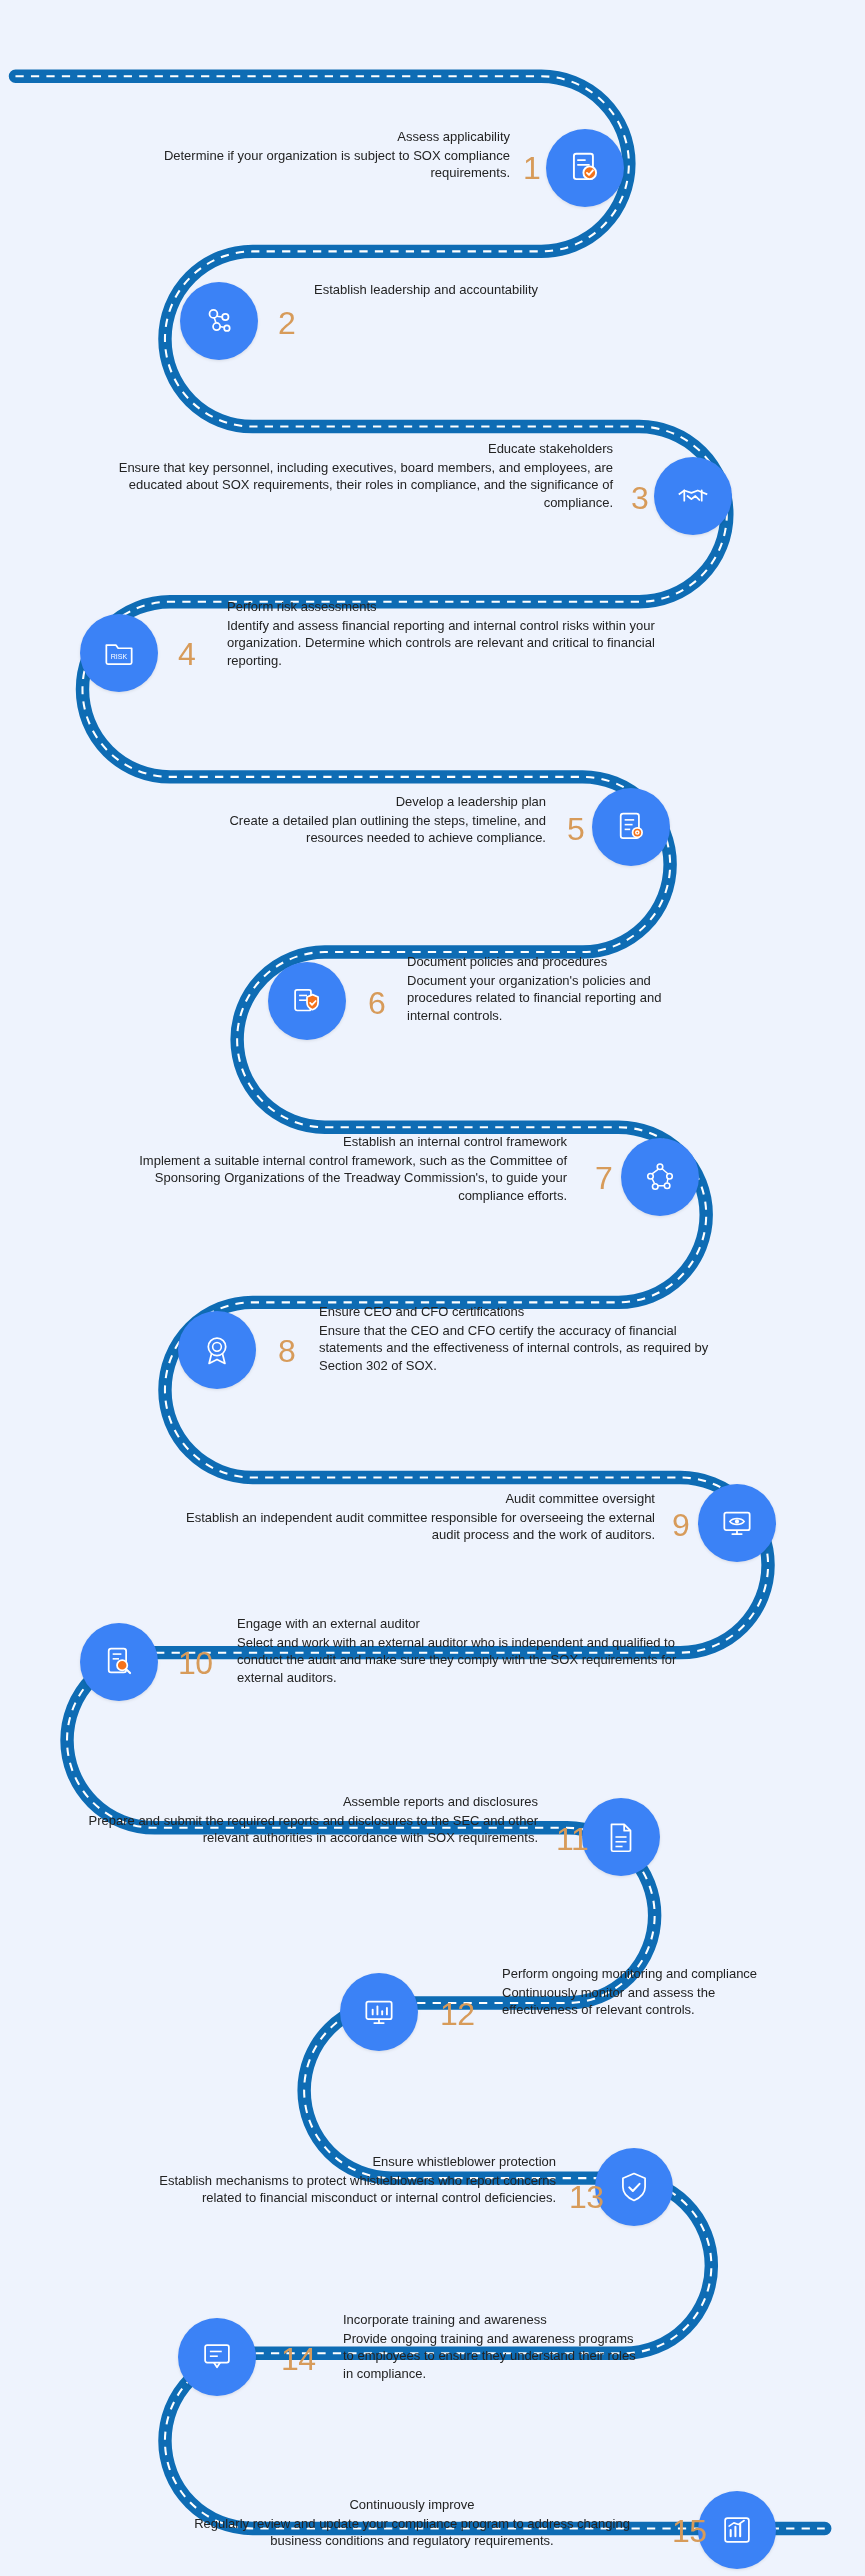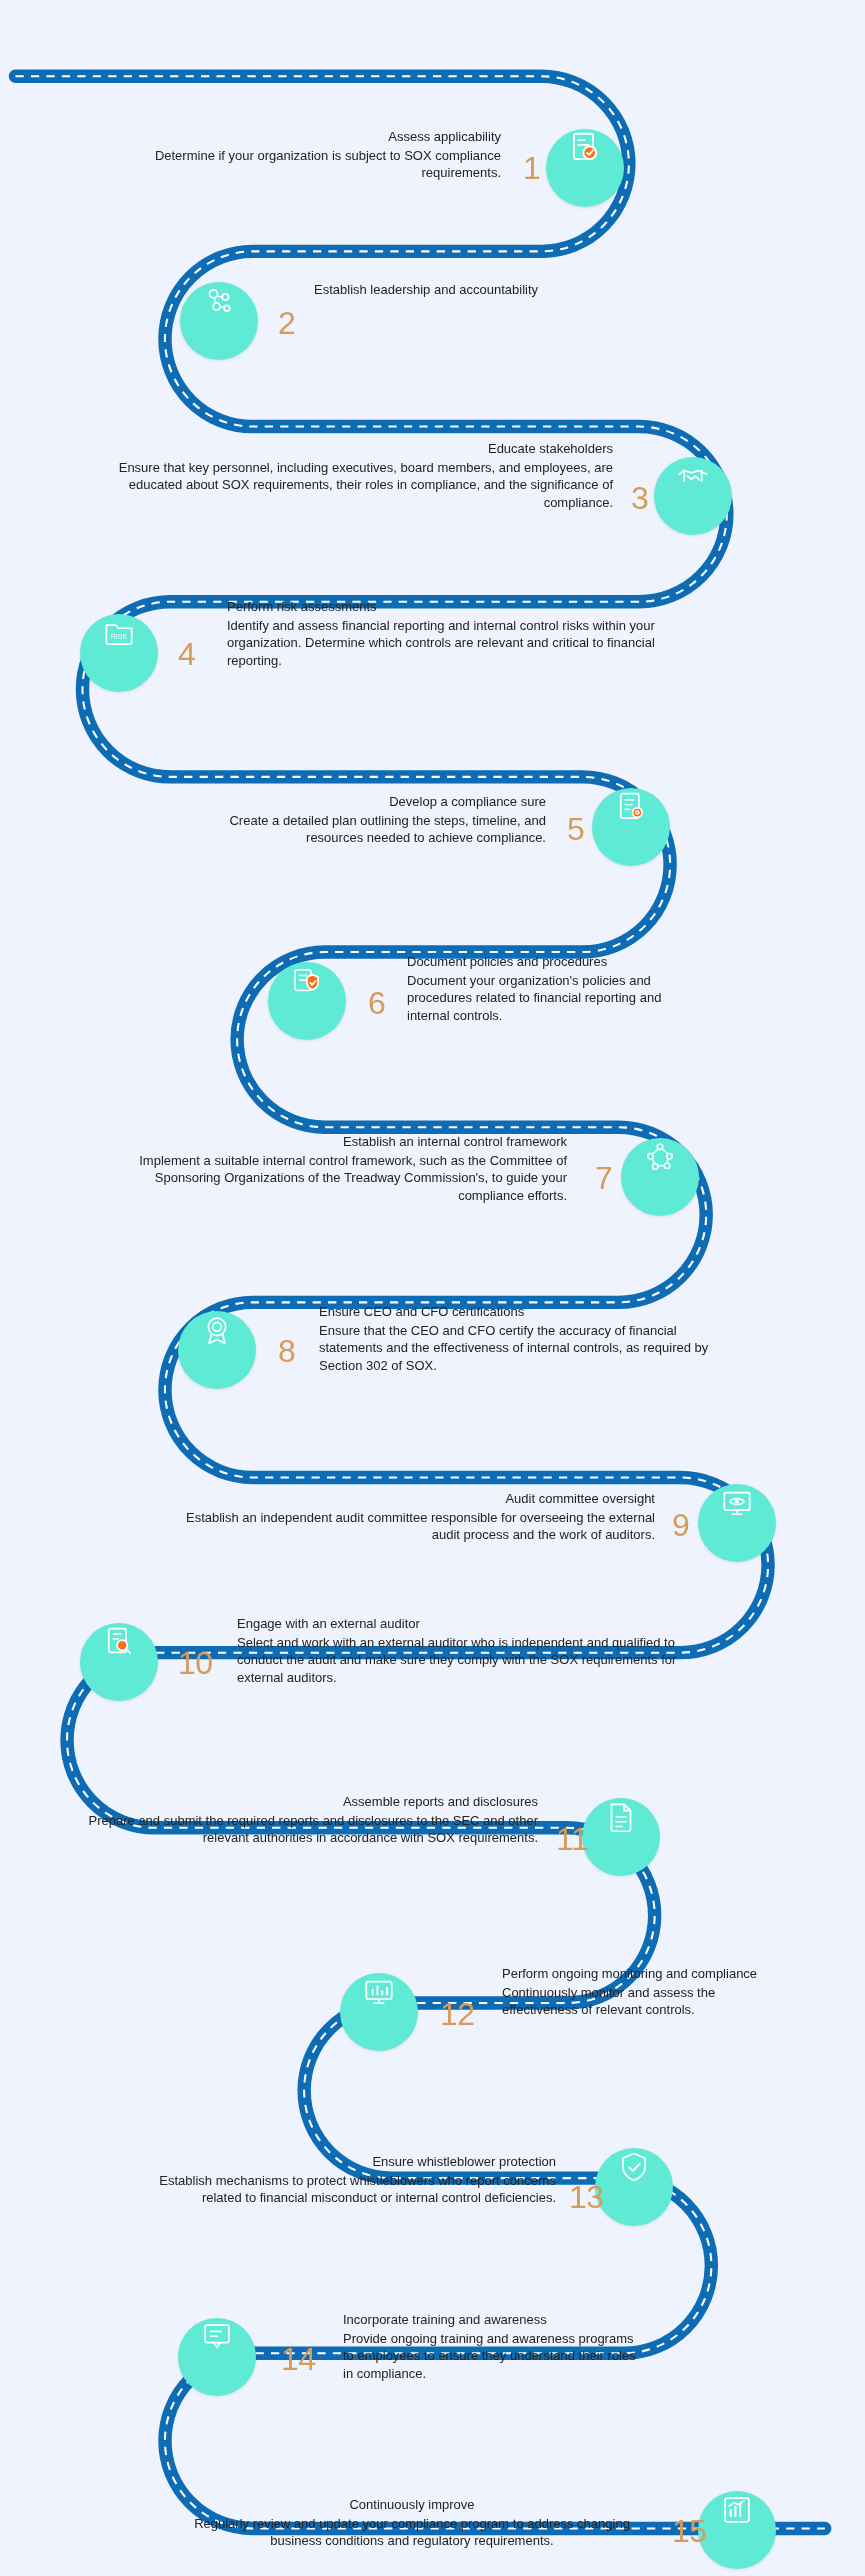--- a/index.html
+++ b/index.html
@@ -34,23 +34,23 @@
     pointer-events: none;
   }
   .step {
     position: absolute;
   }
   .badge {
     position: absolute;
     width: 78px;
     height: 78px;
     border-radius: 50%;
-    background: #5eead4;
+    background: #3b82f6;
     display: flex;
-    align-items: flex-start;
+    align-items: center;
     justify-content: center;
     box-shadow: 0 1px 3.1px rgba(0,0,0,0.10);
   }
   .badge svg { display: block; }
   .num {
     position: absolute;
     color: #d79b5a;
     font-size: 32px;
     font-weight: normal;
     letter-spacing: -0.5px;
@@ -153,21 +153,21 @@
     <div class="badge" style="left:546px; top:129px;">
       <svg width="38" height="38" viewBox="0 0 48 48">
         <rect x="10" y="6" width="24" height="32" rx="3" fill="none" stroke="#fff" stroke-width="2.4"></rect>
         <line x1="15" y1="14" x2="24" y2="14" stroke="#fff" stroke-width="2.2" stroke-linecap="round"></line>
         <line x1="15" y1="20" x2="29" y2="20" stroke="#fff" stroke-width="2.2" stroke-linecap="round"></line>
         <circle cx="30" cy="30" r="8" fill="#f4731c" stroke="#fff" stroke-width="2.4"></circle>
         <path d="M26.5 30.2 L29 32.6 L34 27" fill="none" stroke="#fff" stroke-width="2.4" stroke-linecap="round" stroke-linejoin="round"></path>
       </svg>
     </div>
     <div class="num" style="left:523px; top:152px;">1</div>
-    <div class="txtblock ta-right" style="left:146px; top:128px; width:355px;text-align:right;">
+    <div class="txtblock ta-right" style="left:155px; top:128px; width:355px;text-align:right;">
       <div class="title">Assess applicability</div>
       <div class="body">Determine if your organization is subject to SOX compliance requirements.</div>
     </div>
   </div>
 
   <div class="step">
     <div class="badge" style="left:180px; top:282px;">
       <svg width="38" height="38" viewBox="0 0 48 48">
         <circle cx="17" cy="15" r="5" fill="none" stroke="#fff" stroke-width="2.2"></circle>
         <circle cx="32" cy="19" r="4" fill="none" stroke="#fff" stroke-width="2.2"></circle>
@@ -219,21 +219,21 @@
         <rect x="11" y="7" width="23" height="31" rx="3" fill="none" stroke="#fff" stroke-width="2.2"></rect>
         <line x1="16" y1="15" x2="28" y2="15" stroke="#fff" stroke-width="2"></line>
         <line x1="16" y1="21" x2="26" y2="21" stroke="#fff" stroke-width="2"></line>
         <line x1="16" y1="27" x2="23" y2="27" stroke="#fff" stroke-width="2"></line>
         <circle cx="32" cy="31" r="6" fill="#f4731c" stroke="#fff" stroke-width="2.2"></circle>
         <circle cx="32" cy="31" r="2" fill="none" stroke="#fff" stroke-width="1.8"></circle>
       </svg>
     </div>
     <div class="num" style="left:567px; top:813px;">5</div>
     <div class="txtblock ta-right" style="left:170px; top:793px; width:376px;">
-      <div class="title">Develop a compliance sure</div>
+      <div class="title">Develop a leadership plan</div>
       <div class="body">Create a detailed plan outlining the steps, timeline, and resources needed to achieve compliance.</div>
     </div>
   </div>
 
   <div class="step">
     <div class="badge" style="left:268px; top:962px;">
       <svg width="38" height="38" viewBox="0 0 48 48">
         <rect x="9" y="10" width="20" height="26" rx="2.5" fill="none" stroke="#fff" stroke-width="2.2"></rect>
         <line x1="14" y1="17" x2="24" y2="17" stroke="#fff" stroke-width="2"></line>
         <line x1="14" y1="23" x2="24" y2="23" stroke="#fff" stroke-width="2"></line>

